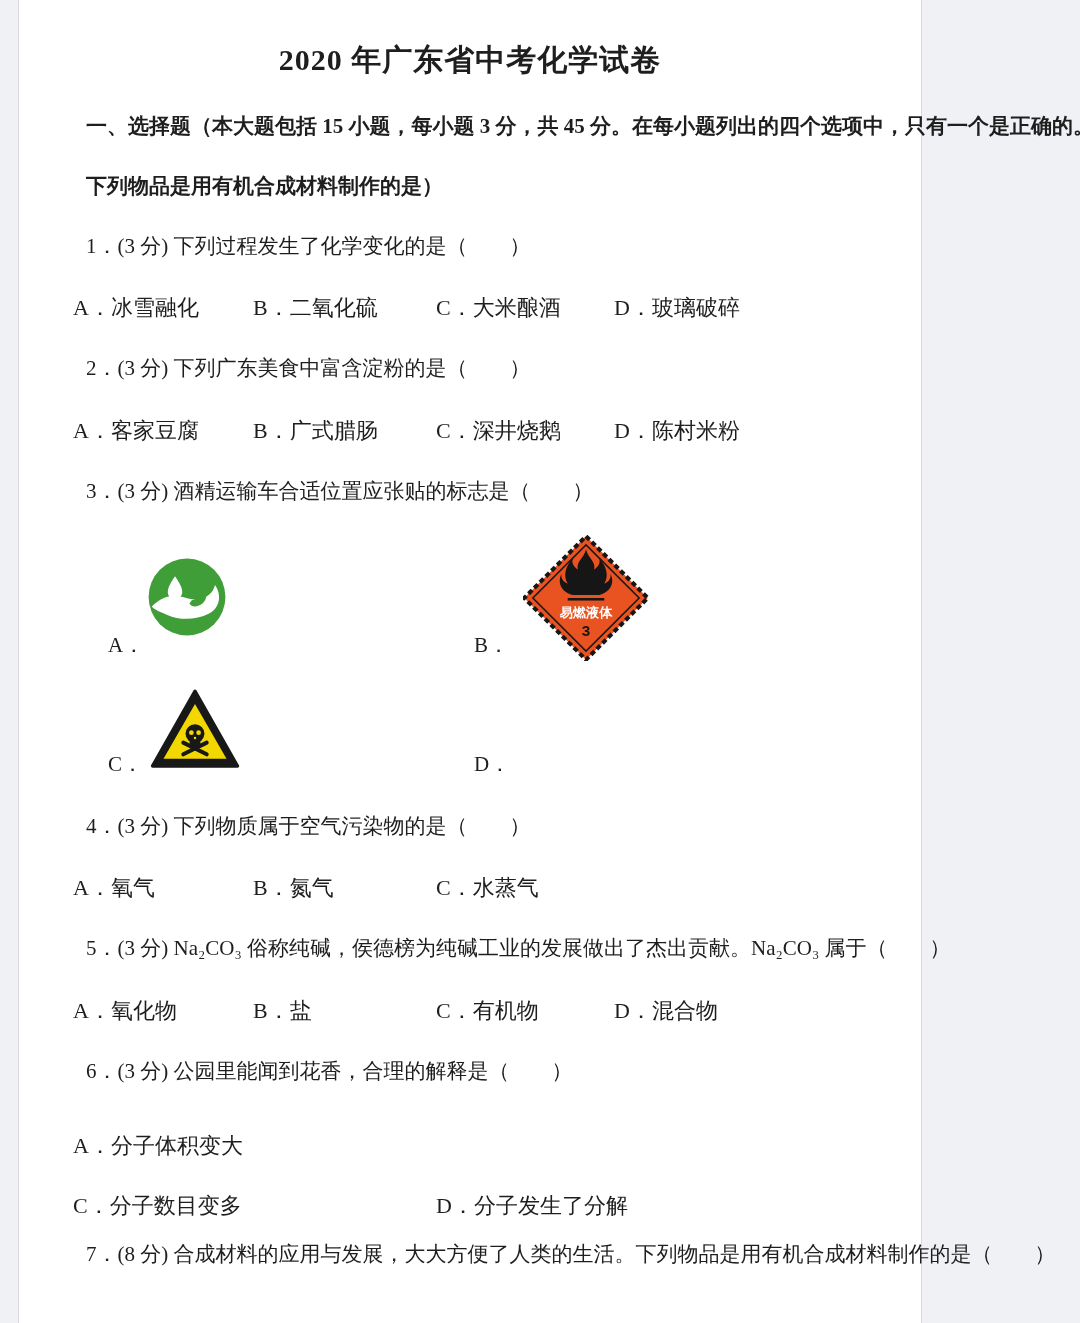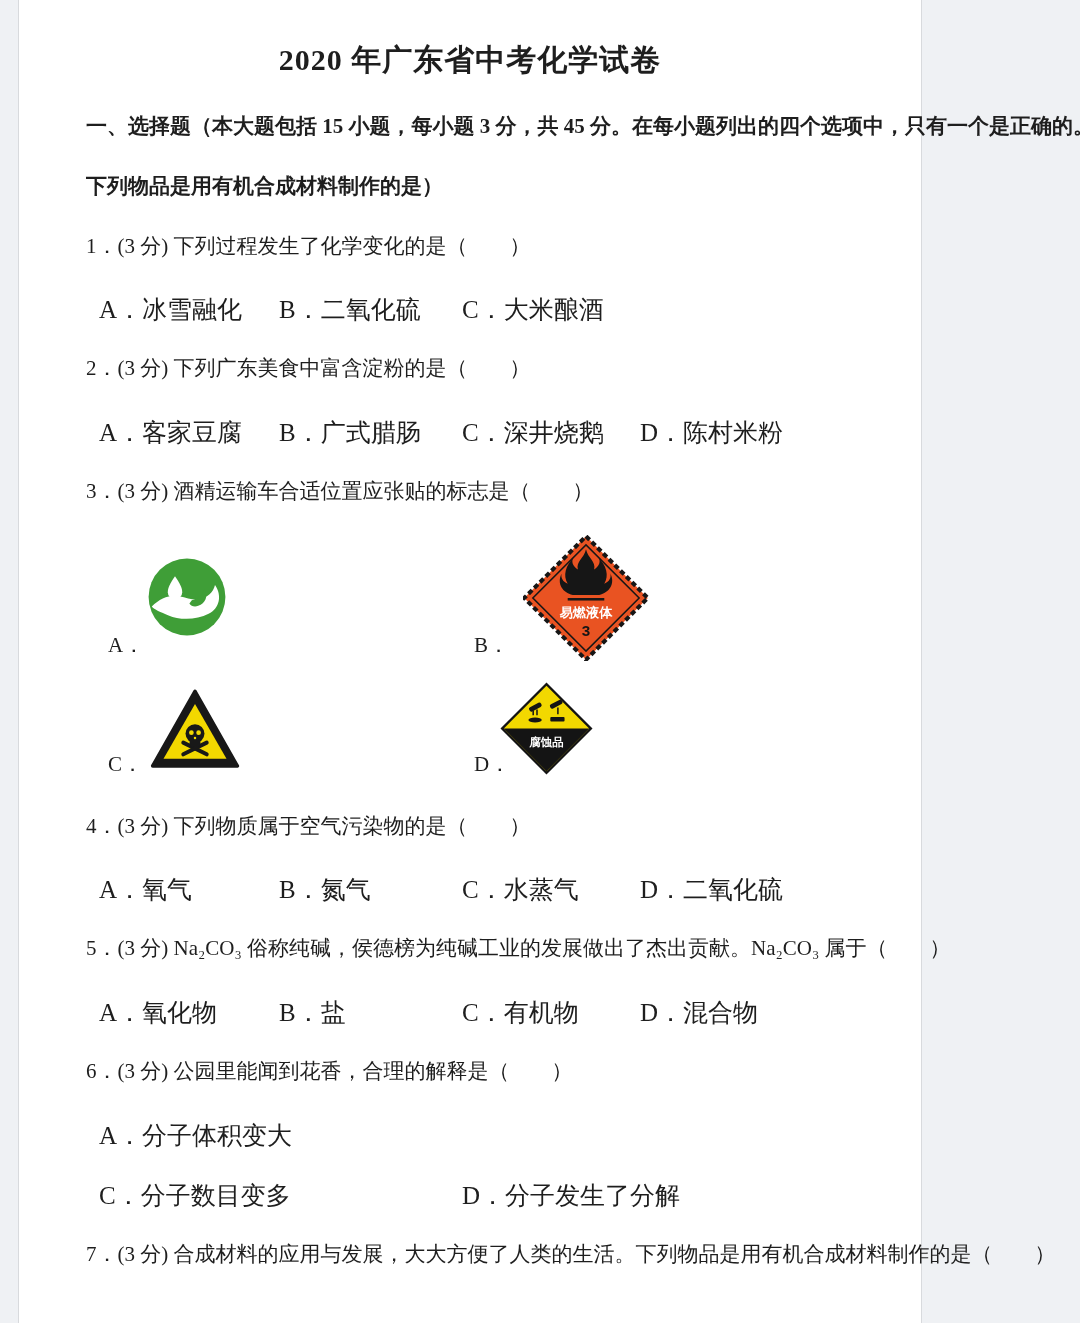--- a/index.html
+++ b/index.html
@@ -52,27 +52,27 @@
     left: 67px;
     margin: 0;
     font-size: 21px;
     white-space: nowrap;
   }
   .opts4, .opts2 {
     position: absolute;
     left: 0;
     width: 100%;
     box-sizing: border-box;
-    padding-left: 80px;
+    padding-left: 54px;
     display: grid;
-    font-size: 25px;
+    font-size: 22px;
     white-space: nowrap;
   }
   .opts4 { grid-template-columns: 180px 183px 178px 1fr; }
-  .opts2 { grid-template-columns: 363px 1fr; }
+  .opts2 { grid-template-columns: 363px 1fr; margin-top: 12px; }
   .sign { position: absolute; line-height: 0; }
   .sign-label {
     position: absolute;
     font-size: 21px;
     white-space: nowrap;
   }
   svg text {
     font-family: "Liberation Sans", "DejaVu Sans", sans-serif;
     font-weight: bold;
   }
@@ -86,20 +86,21 @@
     <h1 class="title">2020 年广东省中考化学试卷</h1>
 
     <p class="hdr" style="top:112px">一、选择题（本大题包括 15 小题，每小题 3 分，共 45 分。在每小题列出的四个选项中，只有一个是正确的。请</p>
     <p class="hdr" style="top:172px">下列物品是用有机合成材料制作的是）</p>
 
     <p class="stem" style="top:232px">1．(3 分) 下列过程发生了化学变化的是（　　）</p>
     <div class="opts4" style="top:293px">
       <span>A．冰雪融化</span>
       <span>B．二氧化硫</span>
       <span>C．大米酿酒</span>
+      <span>D．玻璃破碎</span>
     </div>
 
     <p class="stem" style="top:354px">2．(3 分) 下列广东美食中富含淀粉的是（　　）</p>
     <div class="opts4" style="top:416px">
       <span>A．客家豆腐</span>
       <span>B．广式腊肠</span>
       <span>C．深井烧鹅</span>
       <span>D．陈村米粉</span>
     </div>
 
@@ -139,61 +140,42 @@
           <circle cx="50" cy="50" r="10.5" fill="#181818"></circle>
           <rect x="44" y="56" width="12" height="8" rx="2" fill="#181818"></rect>
           <circle cx="46" cy="49" r="2.6" fill="#f2d800"></circle>
           <circle cx="54" cy="49" r="2.6" fill="#f2d800"></circle>
           <circle cx="50" cy="55" r="1.4" fill="#f2d800"></circle>
         </g>
       </svg>
     </div>
     <span class="sign-label" style="left:89px; top:750px">C．</span>
 
-    <div class="sign" style="left:480px; top:681px">
-      <svg width="95" height="95" viewBox="0 0 100 100">
-        <g transform="rotate(45 50 50)">
-          <rect x="17" y="17" width="66" height="66" fill="#f2d800" stroke="#141414" stroke-width="2.5"></rect>
-        </g>
-        <polygon points="5,50 95,50 50,95" fill="#141414"></polygon>
-        <g fill="#141414">
-          <rect x="31" y="25" width="14" height="5" rx="2" transform="rotate(-28 38 27)"></rect>
-          <rect x="53" y="22" width="14" height="5" rx="2" transform="rotate(-28 60 24)"></rect>
-          <line x1="36" y1="31" x2="36" y2="36" stroke="#141414" stroke-width="1.6"></line>
-          <line x1="40" y1="30" x2="40" y2="36" stroke="#141414" stroke-width="1.6"></line>
-          <line x1="62" y1="28" x2="62" y2="35" stroke="#141414" stroke-width="1.6"></line>
-          <ellipse cx="38" cy="41" rx="7" ry="2.6"></ellipse>
-          <rect x="54" y="38" width="15" height="4.5" rx="1"></rect>
-        </g>
-        <text x="50" y="68" text-anchor="middle" font-size="12" fill="#ffffff">腐蚀品</text>
-      </svg>
-    </div>
     <span class="sign-label" style="left:455px; top:750px">D．</span>
 
     <p class="stem" style="top:812px">4．(3 分) 下列物质属于空气污染物的是（　　）</p>
     <div class="opts4" style="top:873px">
       <span>A．氧气</span>
       <span>B．氮气</span>
       <span>C．水蒸气</span>
-      <span>D．二氧化硫</span>
     </div>
 
     <p class="stem" style="top:934px">5．(3 分) Na₂CO₃ 俗称纯碱，侯德榜为纯碱工业的发展做出了杰出贡献。Na₂CO₃ 属于（　　）</p>
     <div class="opts4" style="top:996px">
       <span>A．氧化物</span>
       <span>B．盐</span>
       <span>C．有机物</span>
       <span>D．混合物</span>
     </div>
 
     <p class="stem" style="top:1057px">6．(3 分) 公园里能闻到花香，合理的解释是（　　）</p>
     <div class="opts2" style="top:1119px">
       <span>A．分子体积变大</span>
     </div>
     <div class="opts2" style="top:1179px">
       <span>C．分子数目变多</span>
       <span>D．分子发生了分解</span>
     </div>
 
-    <p class="stem" style="top:1240px">7．(3 分) 合成材料的应用与发展，大大方便了人类的生活。下列物品是用有机合成材料制作的是（　　）</p>
+    <p class="stem" style="top:1240px">7．(8 分) 合成材料的应用与发展，大大方便了人类的生活。下列物品是用有机合成材料制作的是（　　）</p>
 
   </div>
 </div>
 
 </body></html>

